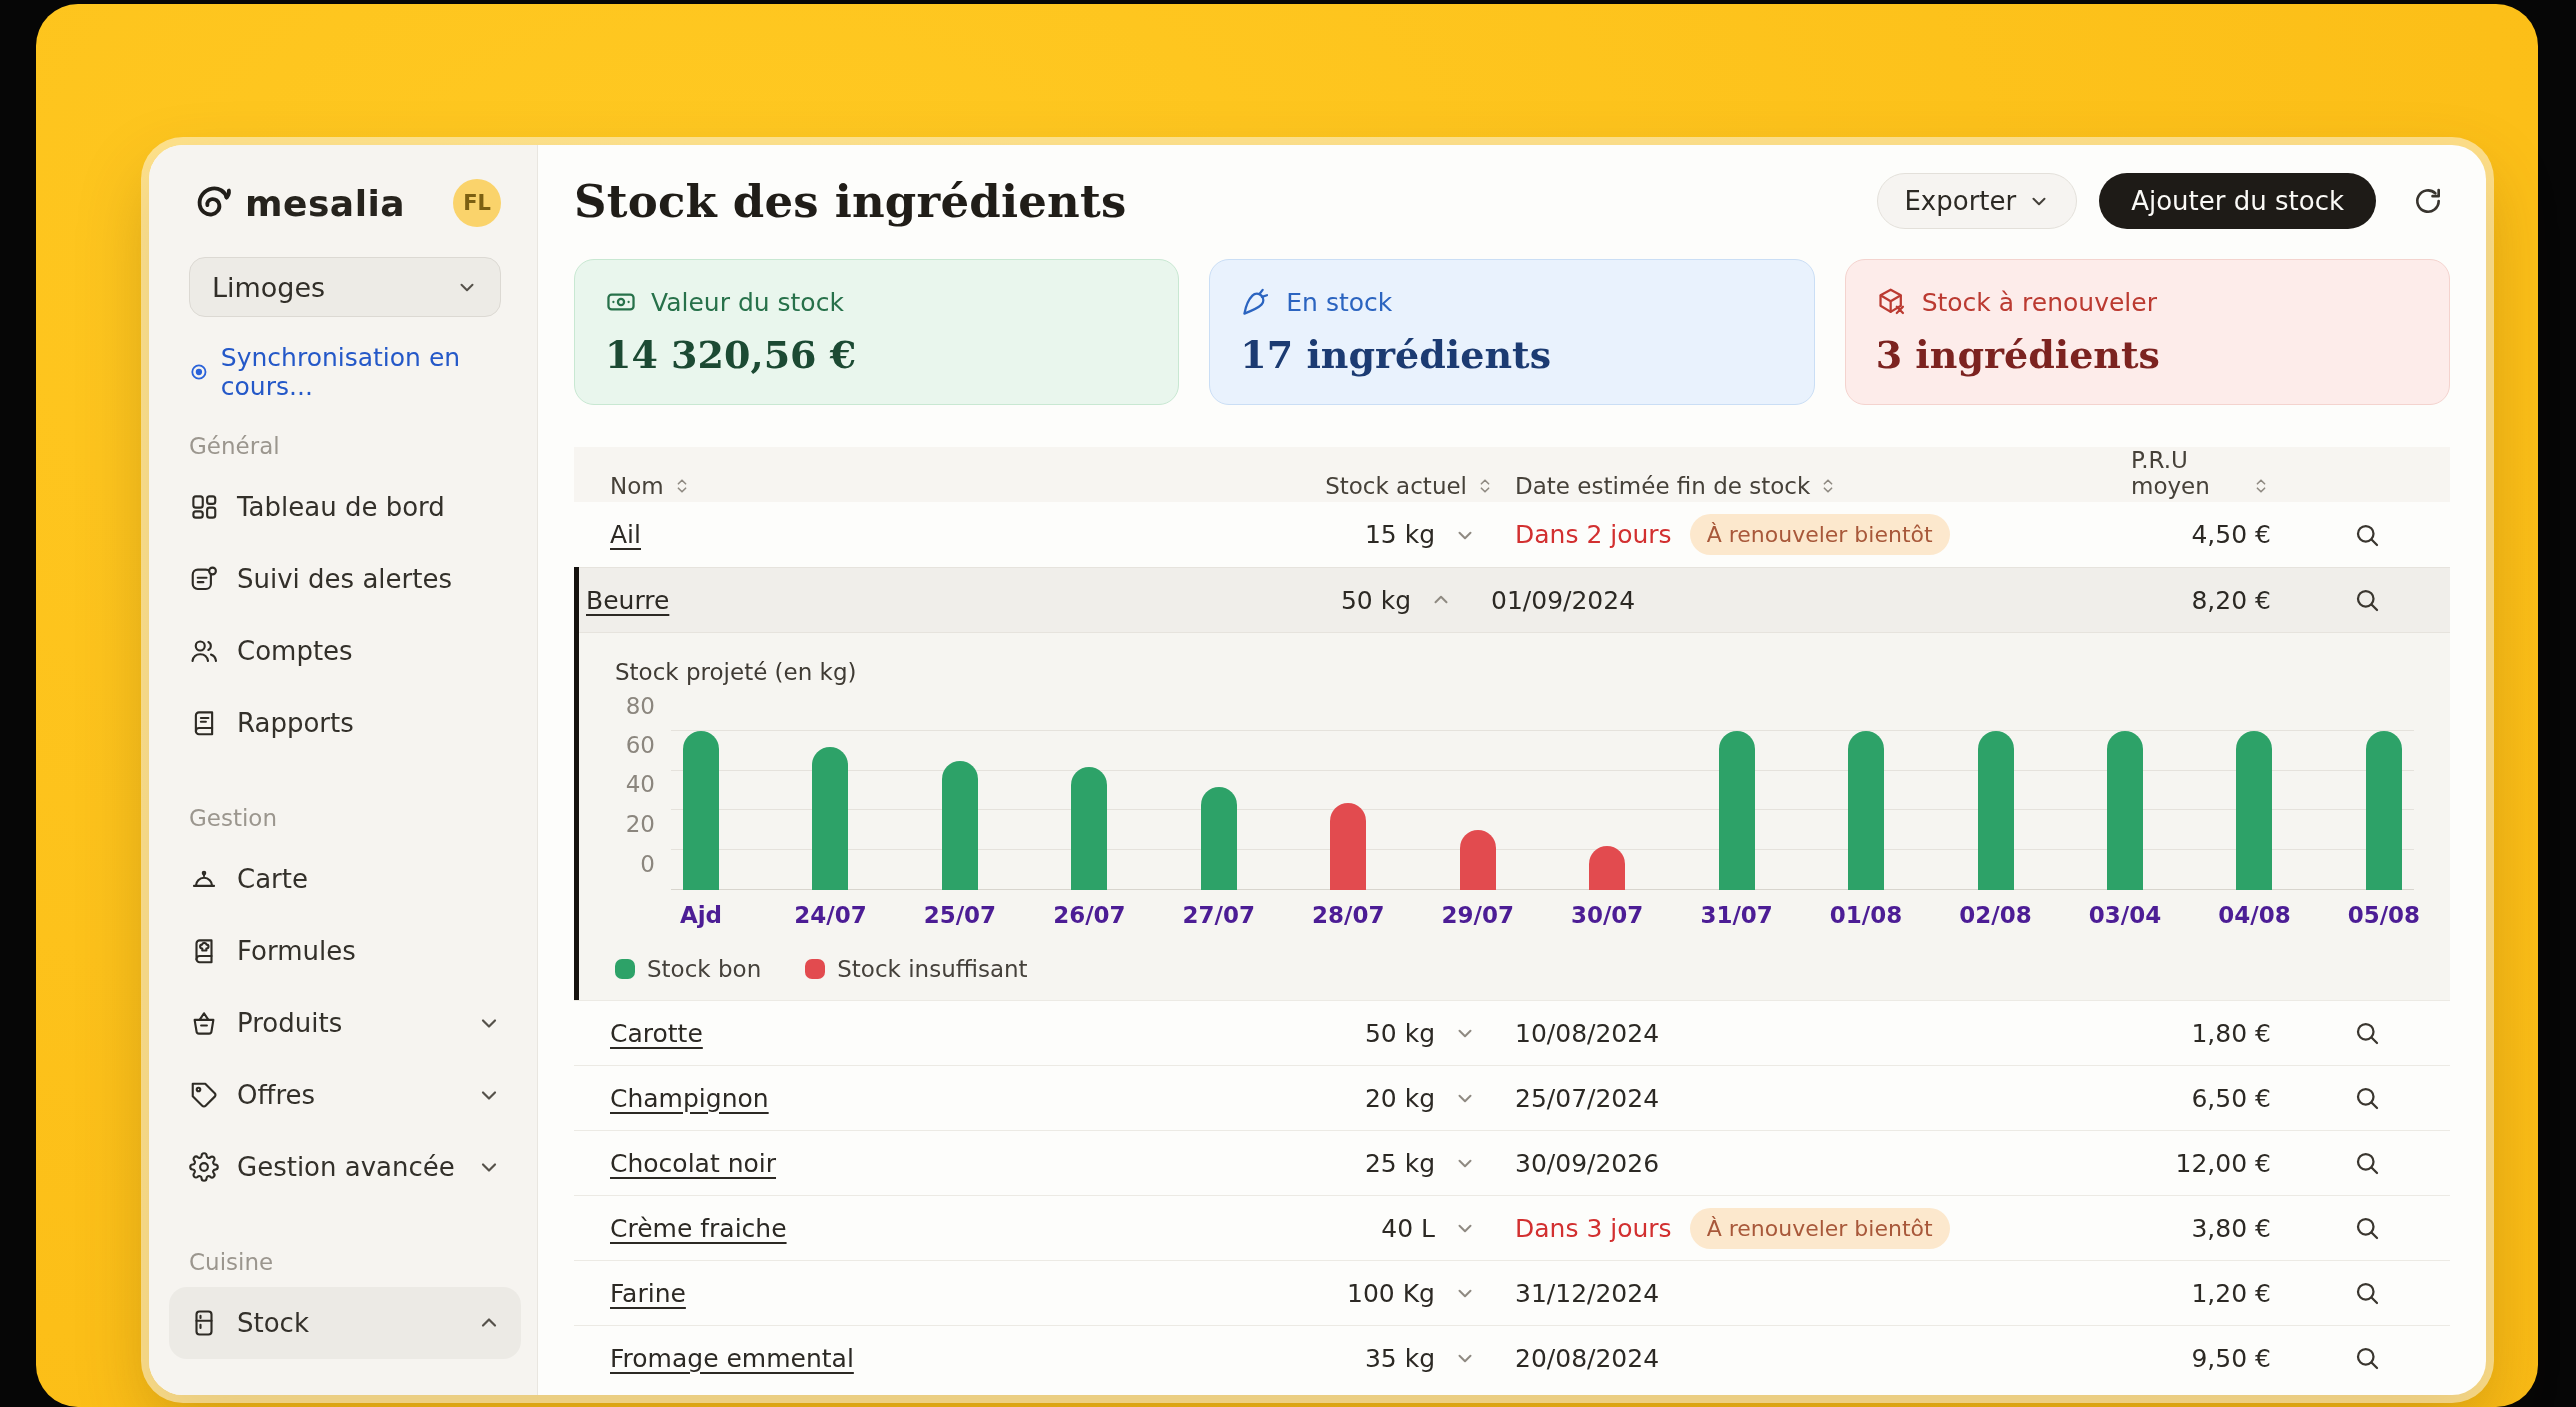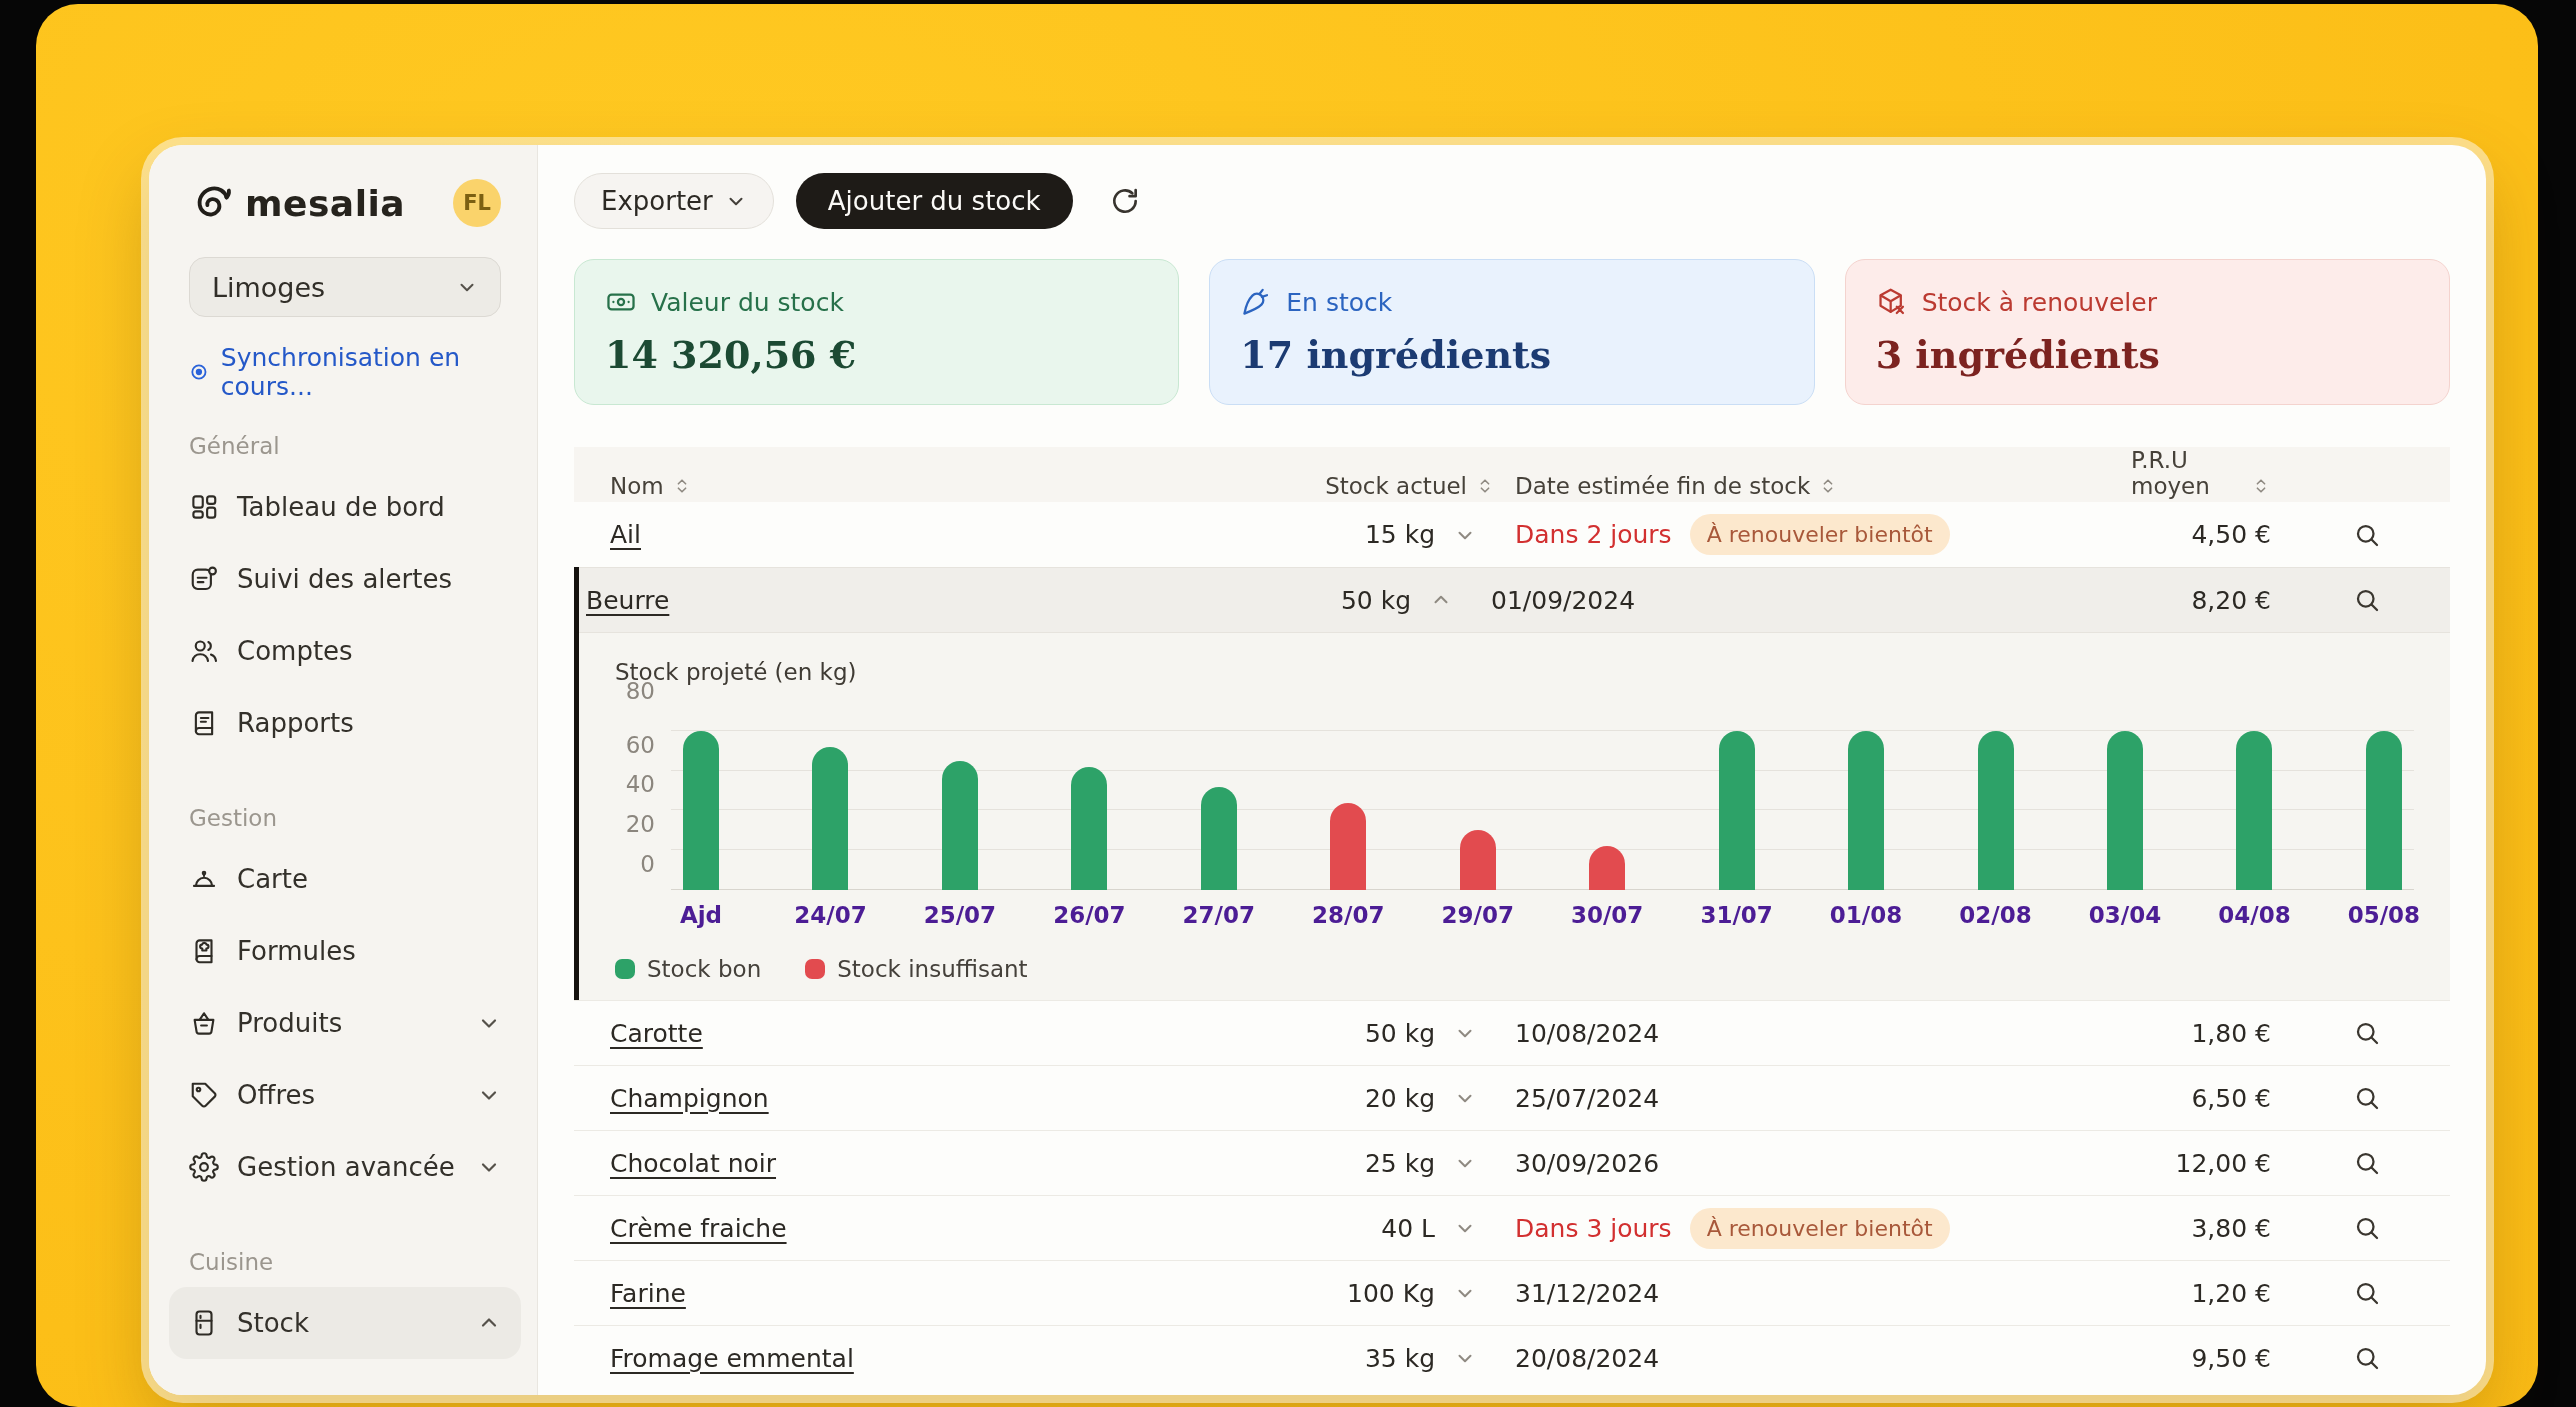--- a/index.html
+++ b/index.html
@@ -278,20 +278,21 @@
               <path d="M6 14.5l6-6 6 6"></path>
             </svg>
           </span>
     </div>
       </div>
   </aside>
 
   <section class="main">
 
     <div class="main-head">
+      <div class="page-title serif">Stock des ingrédients</div>
       <div class="btn btn-light">
         <span>Exporter</span>
         <span class="chev-s">
           <svg viewBox="0 0 24 24" fill="none" stroke="#44403a" stroke-width="2.2" stroke-linecap="round" stroke-linejoin="round">
               <path d="M6 9.5l6 6 6-6"></path>
             </svg>
         </span>
       </div>
       <div class="btn btn-dark">
         <span>Ajouter du stock</span>
@@ -440,21 +441,21 @@
   </div>
             <div class="expand">
     <div class="chart-title">Stock projeté (en kg)</div>
     <div class="chart-zone">
       <div class="plot">
                   <div class="gridline" style="bottom:159px"></div>
                   <div class="gridline" style="bottom:119px"></div>
                   <div class="gridline" style="bottom:80px"></div>
                   <div class="gridline" style="bottom:40px"></div>
                   <div class="gridline zero" style="bottom:0px"></div>
-                  <div class="ytick" style="bottom:173px">80</div>
+                  <div class="ytick" style="bottom:158px">80</div>
                   <div class="ytick" style="bottom:119px">60</div>
                   <div class="ytick" style="bottom:80px">40</div>
                   <div class="ytick" style="bottom:40px">20</div>
                   <div class="ytick" style="bottom:0px">0</div>
                   <div class="bars">
                     <div class="bar" style="height:159px;background:#2da268"></div>
                     <div class="bar" style="height:143px;background:#2da268"></div>
                     <div class="bar" style="height:129px;background:#2da268"></div>
                     <div class="bar" style="height:123px;background:#2da268"></div>
                     <div class="bar" style="height:103px;background:#2da268"></div>

